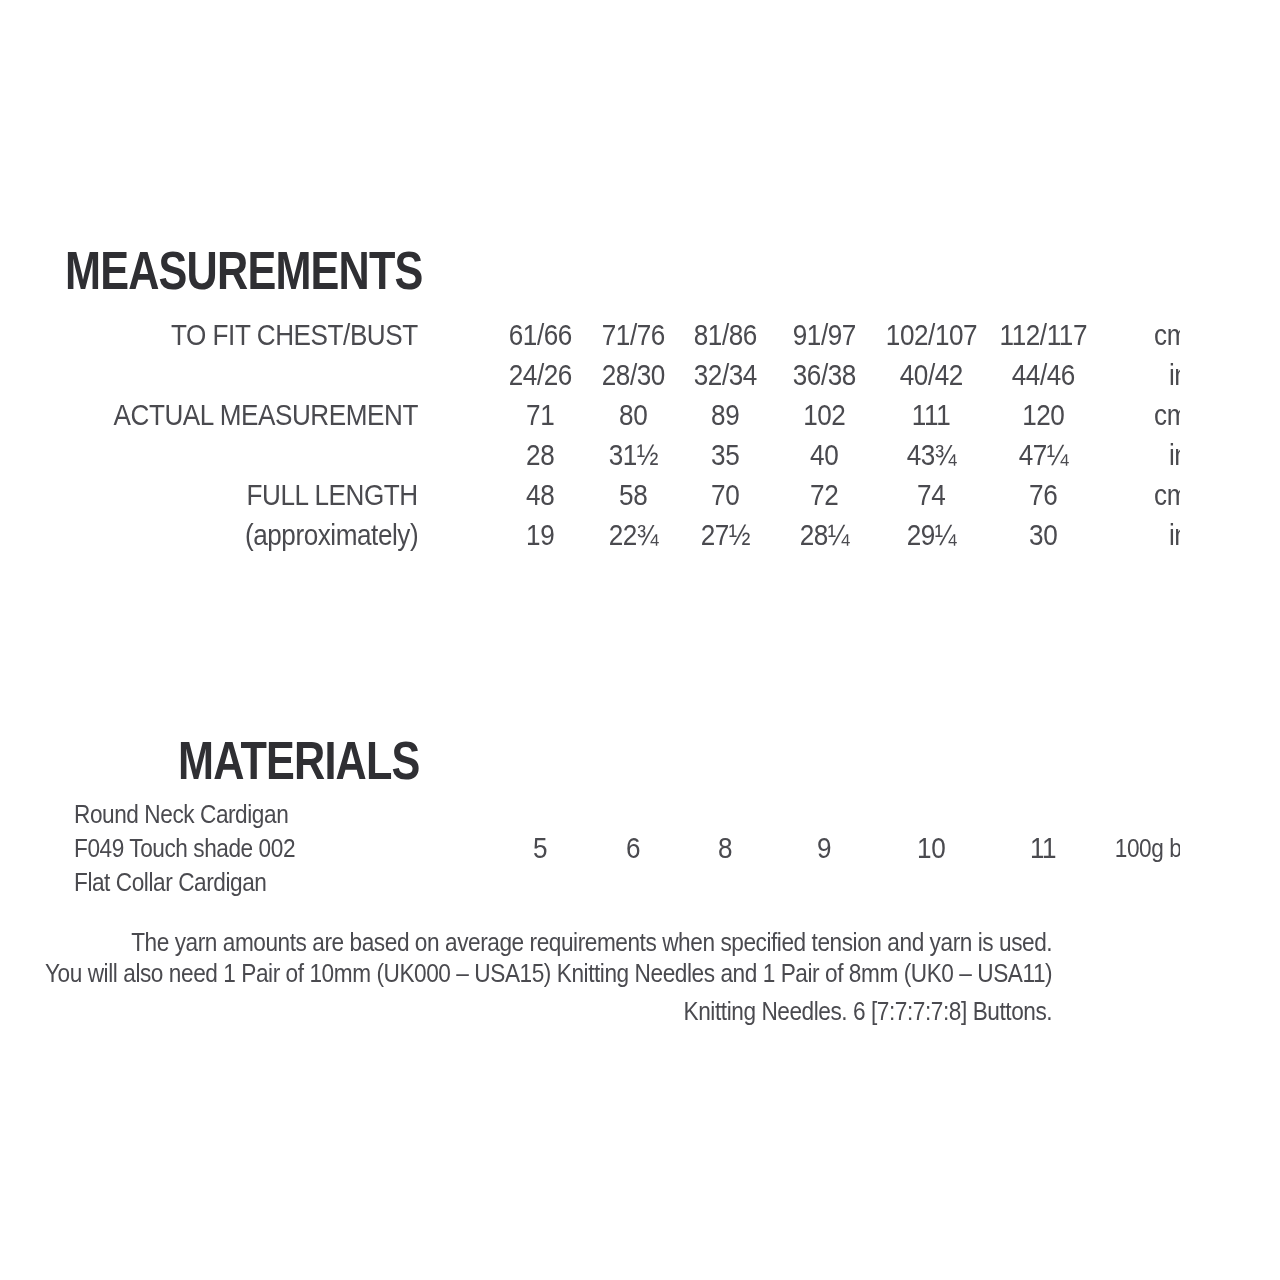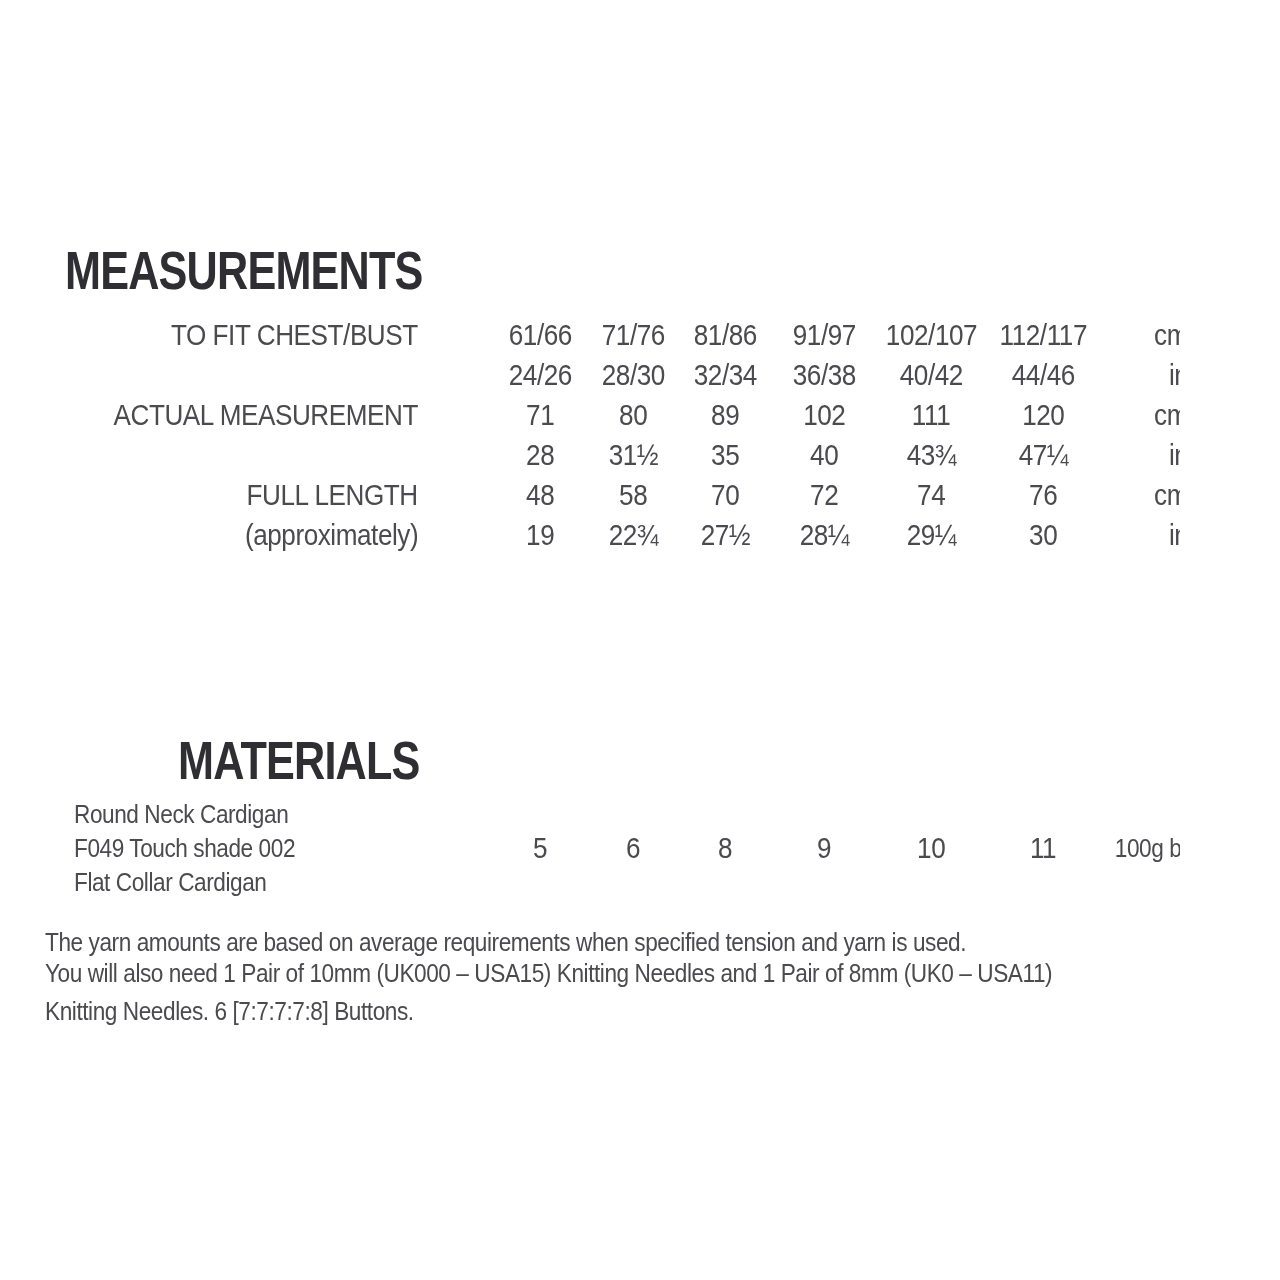--- a/index.html
+++ b/index.html
@@ -63,20 +63,21 @@
   td.unit .cnd{transform-origin:100% 50%;}
 
   .notes{
     position:absolute;
     left:45px;
     top:927px;
     font-size:26px;
     letter-spacing:-0.5px;
     line-height:31px;
     color:var(--text-color,#4a4a4f);
+    text-align:right;
   }
   .notes p{
     margin:0;
     white-space:nowrap;
     transform:scaleX(0.87);
     transform-origin:0 50%;
   }
   .notes p.gap{margin-top:7px;}
 </style>
 </head>

